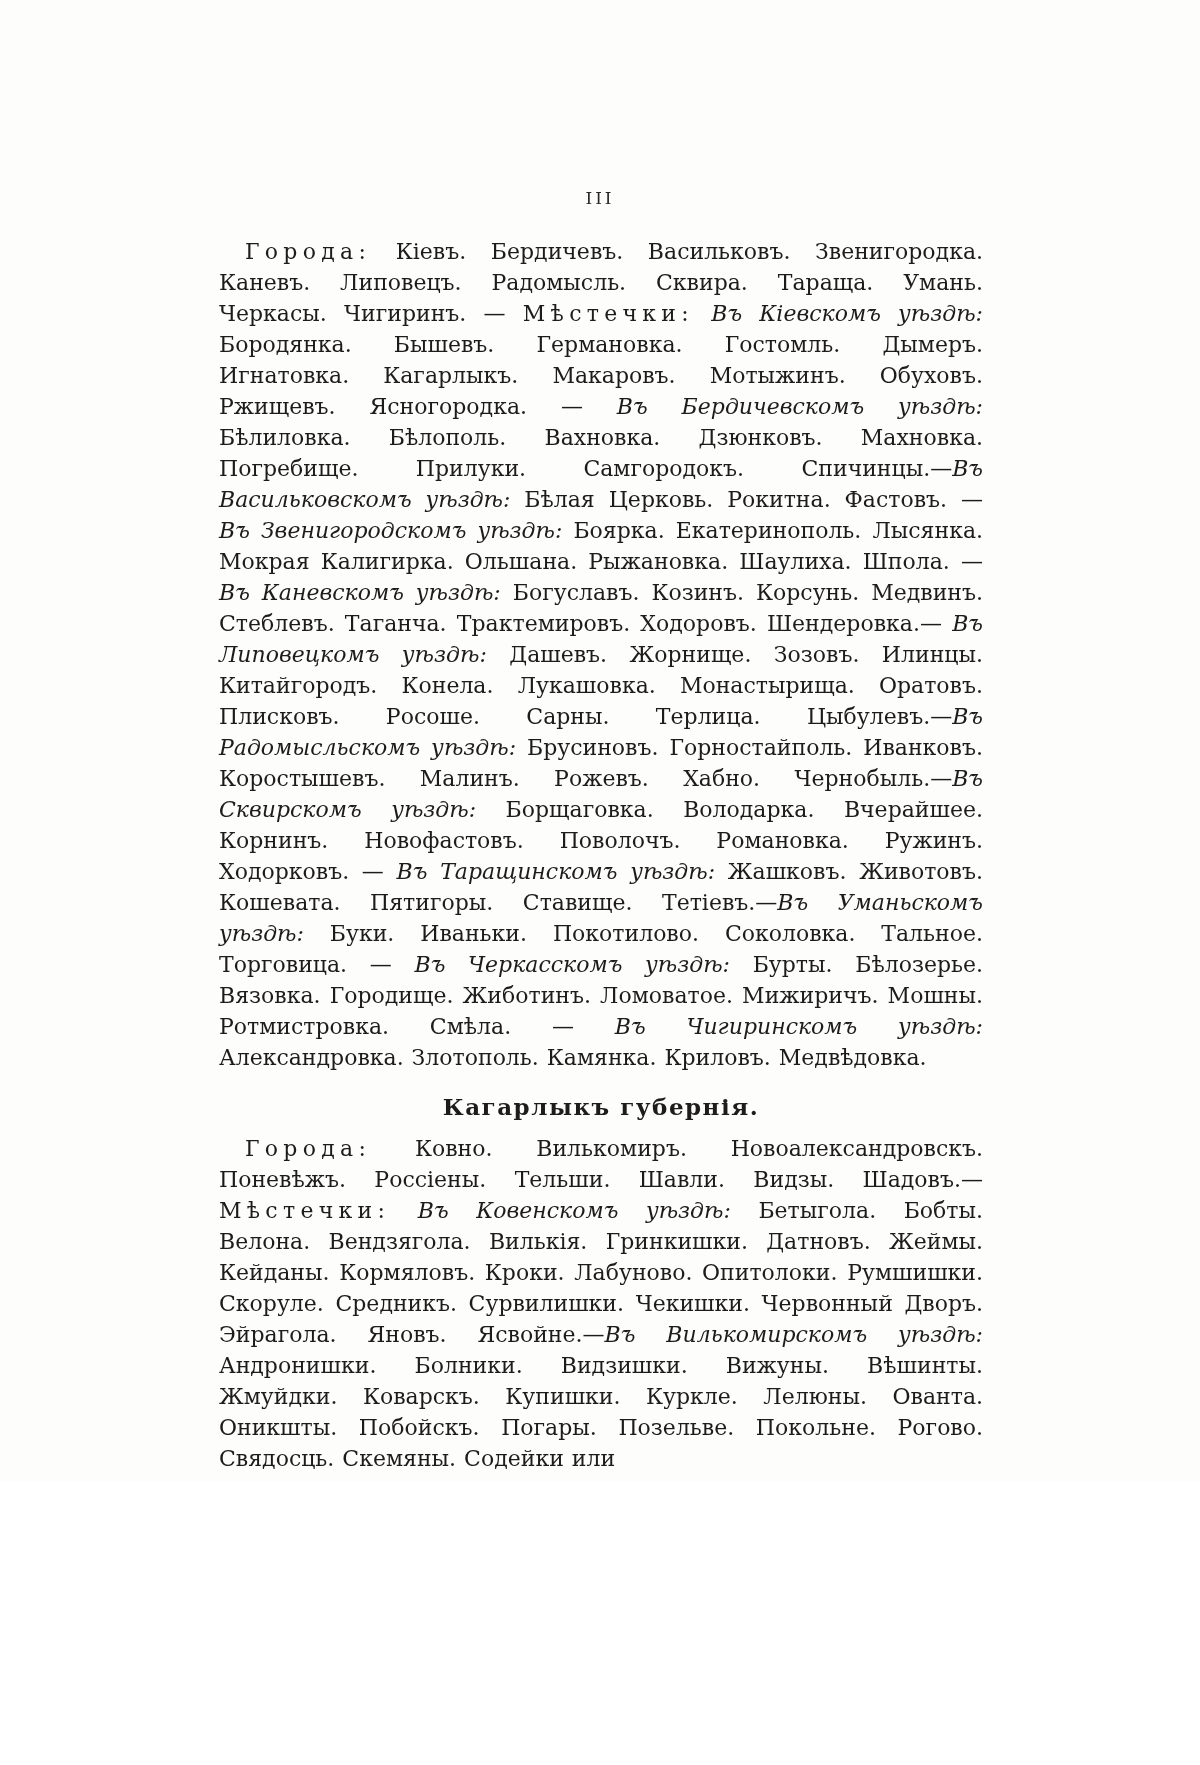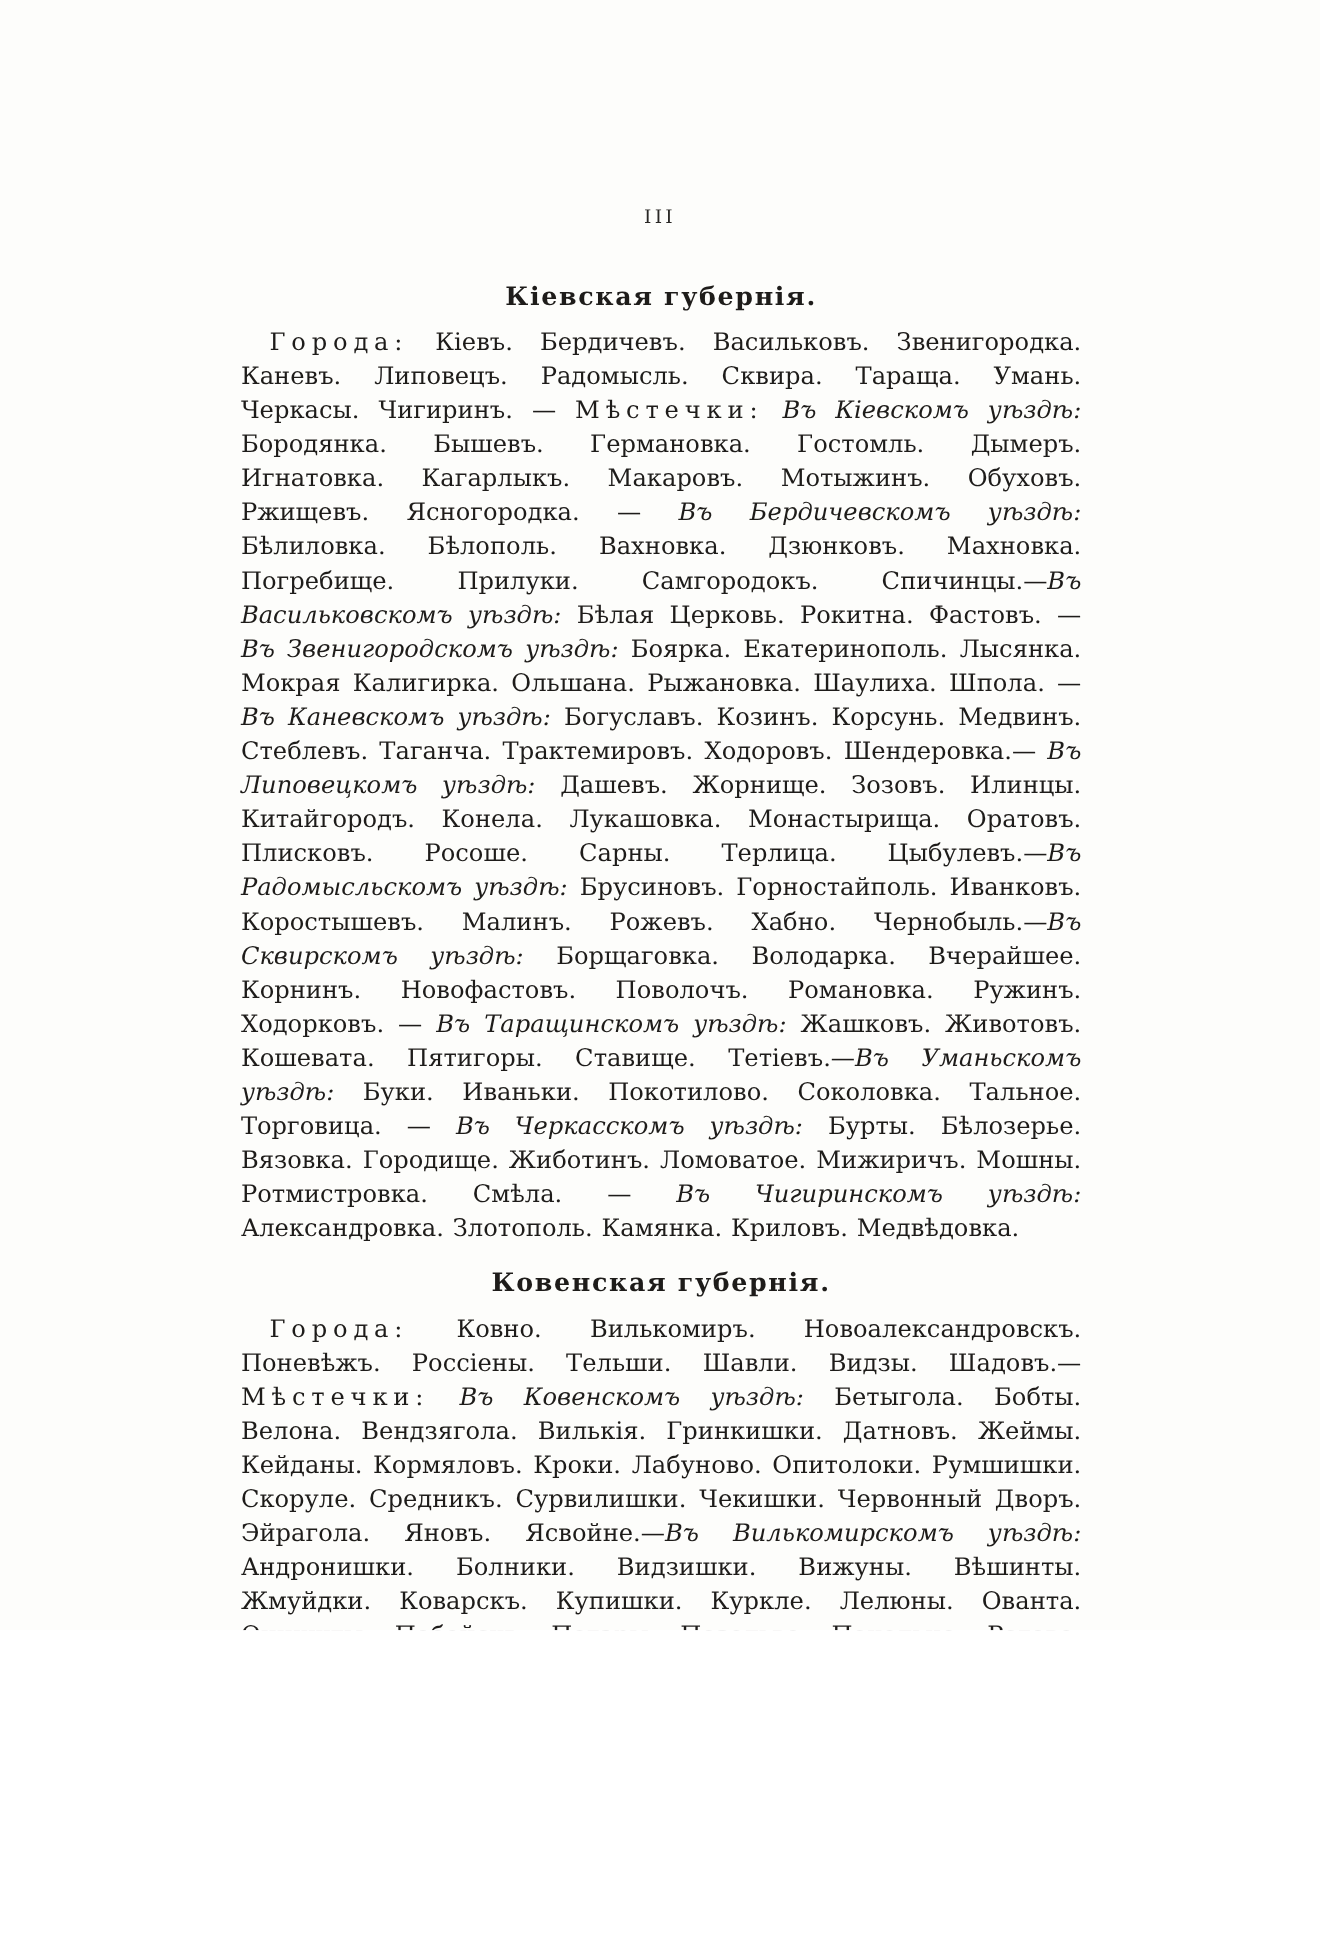--- a/index.html
+++ b/index.html
@@ -68,25 +68,24 @@
 </head>
 <body>
 
 <div class="page">
 
   <div class="page-number">III</div>
 
   <div class="text-block">
 
 
-    <h3 class="section-heading">Кіевская губернія.</h3>
 
     <p class="para indent"><span class="run-spaced">Города:</span><span class="run-plain"> Кіевъ. Бердичевъ. Васильковъ. Звенигородка. Каневъ. Липовецъ. Радомысль. Сквира. Тараща. Умань. Черкасы. Чигиринъ. — </span><span class="run-spaced">Мѣстечки:</span><span class="run-plain"> </span><span class="run-italic">Въ Кіевскомъ уѣздѣ:</span><span class="run-plain"> Бородянка. Бышевъ. Германовка. Гостомль. Дымеръ. Игнатовка. Кагарлыкъ. Макаровъ. Мотыжинъ. Обуховъ. Ржищевъ. Ясногородка. — </span><span class="run-italic">Въ Бердичевскомъ уѣздѣ:</span><span class="run-plain"> Бѣлиловка. Бѣлополь. Вахновка. Дзюнковъ. Махновка. Погребище. Прилуки. Самгородокъ. Спичинцы.—</span><span class="run-italic">Въ Васильковскомъ уѣздѣ:</span><span class="run-plain"> Бѣлая Церковь. Рокитна. Фастовъ. — </span><span class="run-italic">Въ Звенигородскомъ уѣздѣ:</span><span class="run-plain"> Боярка. Екатеринополь. Лысянка. Мокрая Калигирка. Ольшана. Рыжановка. Шаулиха. Шпола. — </span><span class="run-italic">Въ Каневскомъ уѣздѣ:</span><span class="run-plain"> Богуславъ. Козинъ. Корсунь. Медвинъ. Стеблевъ. Таганча. Трактемировъ. Ходоровъ. Шендеровка.— </span><span class="run-italic">Въ Липовецкомъ уѣздѣ:</span><span class="run-plain"> Дашевъ. Жорнище. Зозовъ. Илинцы. Китайгородъ. Конела. Лукашовка. Монастырища. Оратовъ. Плисковъ. Росоше. Сарны. Терлица. Цыбулевъ.—</span><span class="run-italic">Въ Радомысльскомъ уѣздѣ:</span><span class="run-plain"> Брусиновъ. Горностайполь. Иванковъ. Коростышевъ. Малинъ. Рожевъ. Хабно. Чернобыль.—</span><span class="run-italic">Въ Сквирскомъ уѣздѣ:</span><span class="run-plain"> Борщаговка. Володарка. Вчерайшее. Корнинъ. Новофастовъ. Поволочъ. Романовка. Ружинъ. Ходорковъ. — </span><span class="run-italic">Въ Таращинскомъ уѣздѣ:</span><span class="run-plain"> Жашковъ. Животовъ. Кошевата. Пятигоры. Ставище. Тетіевъ.—</span><span class="run-italic">Въ Уманьскомъ уѣздѣ:</span><span class="run-plain"> Буки. Иваньки. Покотилово. Соколовка. Тальное. Торговица. — </span><span class="run-italic">Въ Черкасскомъ уѣздѣ:</span><span class="run-plain"> Бурты. Бѣлозерье. Вязовка. Городище. Жиботинъ. Ломоватое. Мижиричъ. Мошны. Ротмистровка. Смѣла. — </span><span class="run-italic">Въ Чигиринскомъ уѣздѣ:</span><span class="run-plain"> Александровка. Злотополь. Камянка. Криловъ. Медвѣдовка.</span></p>
 
-    <h3 class="section-heading">Ковенская губернія.</h3>
+    <h3 class="section-heading">Кагарлыкъ губернія.</h3>
 
     <p class="para indent"><span class="run-spaced">Города:</span><span class="run-plain"> Ковно. Вилькомиръ. Новоалександровскъ. Поневѣжъ. Россіены. Тельши. Шавли. Видзы. Шадовъ.— </span><span class="run-spaced">Мѣстечки:</span><span class="run-plain"> </span><span class="run-italic">Въ Ковенскомъ уѣздѣ:</span><span class="run-plain"> Бетыгола. Бобты. Велона. Вендзягола. Вилькія. Гринкишки. Датновъ. Жеймы. Кейданы. Кормяловъ. Кроки. Лабуново. Опитолоки. Румшишки. Скоруле. Средникъ. Сурвилишки. Чекишки. Червонный Дворъ. Эйрагола. Яновъ. Ясвойне.—</span><span class="run-italic">Въ Вилькомирскомъ уѣздѣ:</span><span class="run-plain"> Андронишки. Болники. Видзишки. Вижуны. Вѣшинты. Жмуйдки. Коварскъ. Купишки. Куркле. Лелюны. Ованта. Оникшты. Побойскъ. Погары. Позельве. Покольне. Рогово. Свядосць. Скемяны. Содейки или</span></p>
 
   </div>
 
   <div class="watermark">Библиотека "Руниверс"</div>
 
 </div>
 
 </body></html>

